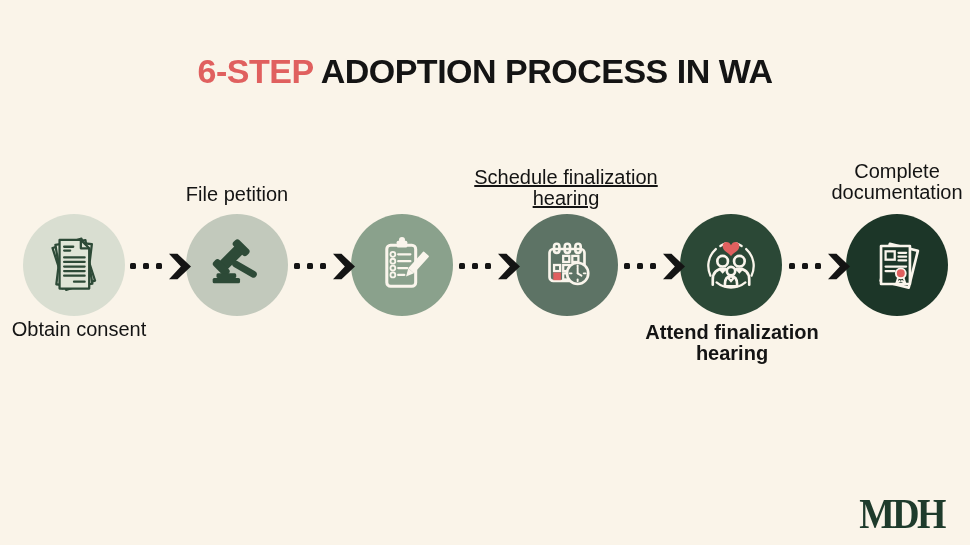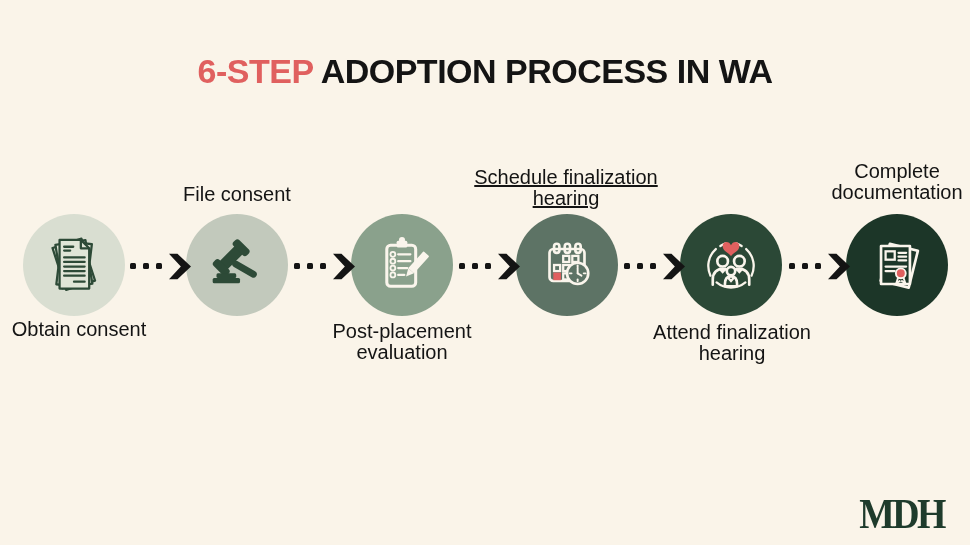--- a/index.html
+++ b/index.html
@@ -22,21 +22,21 @@
   .s3{left:351px;top:214px;}
   .s4{left:516px;top:214px;}
   .s5{left:680px;top:214px;}
   .s6{left:846px;top:214px;}
 
   .lbl{position:absolute;text-align:center;font-size:20px;line-height:21px;color:var(--ink);}
   .l1{left:-6px;top:319px;width:170px;}
   .l2{left:147px;top:184px;width:180px;}
   .l3{left:307px;top:321px;width:190px;}
   .l4{left:456px;top:167px;width:220px;text-decoration:underline;}
-  .l5{left:622px;top:322px;width:220px;}
+  .l5{left:622px;top:322px;width:220px;font-weight:bold;}
   .l6{left:802px;top:161px;width:190px;}
 
   .arrow{position:absolute;top:252px;width:52px;height:28px;display:flex;
          align-items:center;gap:7px;}
   .a1{left:130px;} .a2{left:294px;} .a3{left:459px;} .a4{left:624px;} .a5{left:789px;}
   .dot{width:6px;height:6px;border-radius:1.5px;background:var(--arrow);flex:0 0 auto;}
   .head{width:22px;height:27px;flex:0 0 auto;}
   .head path{fill:var(--arrow);}
 
   .logo{position:absolute;right:26px;top:490px;font-family:"Liberation Serif",serif;
@@ -88,21 +88,21 @@
           <rect x="24" y="33" width="36" height="15" rx="2"></rect>
           <rect x="18" y="28" width="11" height="25" rx="4"></rect>
           <rect x="55" y="28" width="11" height="25" rx="4"></rect>
         </g>
         <rect x="44" y="44" width="36" height="9" rx="4.5" transform="rotate(30 48 48)"></rect>
         <rect x="23" y="61" width="26" height="6" rx="2"></rect>
         <rect x="18" y="67" width="36" height="7" rx="2"></rect>
       </g>
     </svg>
   </div>
-  <div class="lbl l2">File consent</div>
+  <div class="lbl l2">File petition</div>
 
   <div class="circle s3" style="background: rgb(138, 161, 140);">
     <svg viewBox="0 0 100 100">
       <rect class="fn sw" x="30" y="24" width="38" height="54" rx="5" stroke-width="4" stroke-linejoin="round"></rect>
       <rect class="fw" x="43" y="18" width="14" height="9" rx="2"></rect>
       <circle class="fw" cx="50" cy="17" r="4"></circle>
       <g class="sw fn" stroke-width="3" stroke-linecap="round">
         <circle cx="38" cy="36" r="3.2" stroke-width="2.4"></circle>
         <circle cx="38" cy="45" r="3.2" stroke-width="2.4"></circle>
         <circle cx="38" cy="54" r="3.2" stroke-width="2.4"></circle>
@@ -111,21 +111,20 @@
         <line x1="45" y1="45" x2="61" y2="45"></line>
         <line x1="45" y1="54" x2="57" y2="54"></line>
         <line x1="45" y1="63" x2="53" y2="63"></line>
       </g>
       <g transform="rotate(42 58 62)">
         <rect class="fw" x="53" y="26" width="10" height="30" rx="1"></rect>
         <polygon class="fw" points="53,56 63,56 58,66"></polygon>
       </g>
     </svg>
   </div>
-  <div class="lbl l3">Post-placement evaluation</div>
 
   <div class="circle s4" style="background: rgb(93, 115, 101);">
     <svg viewBox="0 0 100 100">
       <g class="sw fn" stroke-width="3.5" stroke-linejoin="round" stroke-linecap="round">
         <rect x="27" y="29" width="46" height="42" rx="5"></rect>
         <rect x="33" y="22" width="7" height="12" rx="3.5"></rect>
         <rect x="47" y="22" width="7" height="12" rx="3.5"></rect>
         <rect x="61" y="22" width="7" height="12" rx="3.5"></rect>
       </g>
       <g class="sw fn" stroke-width="3">

